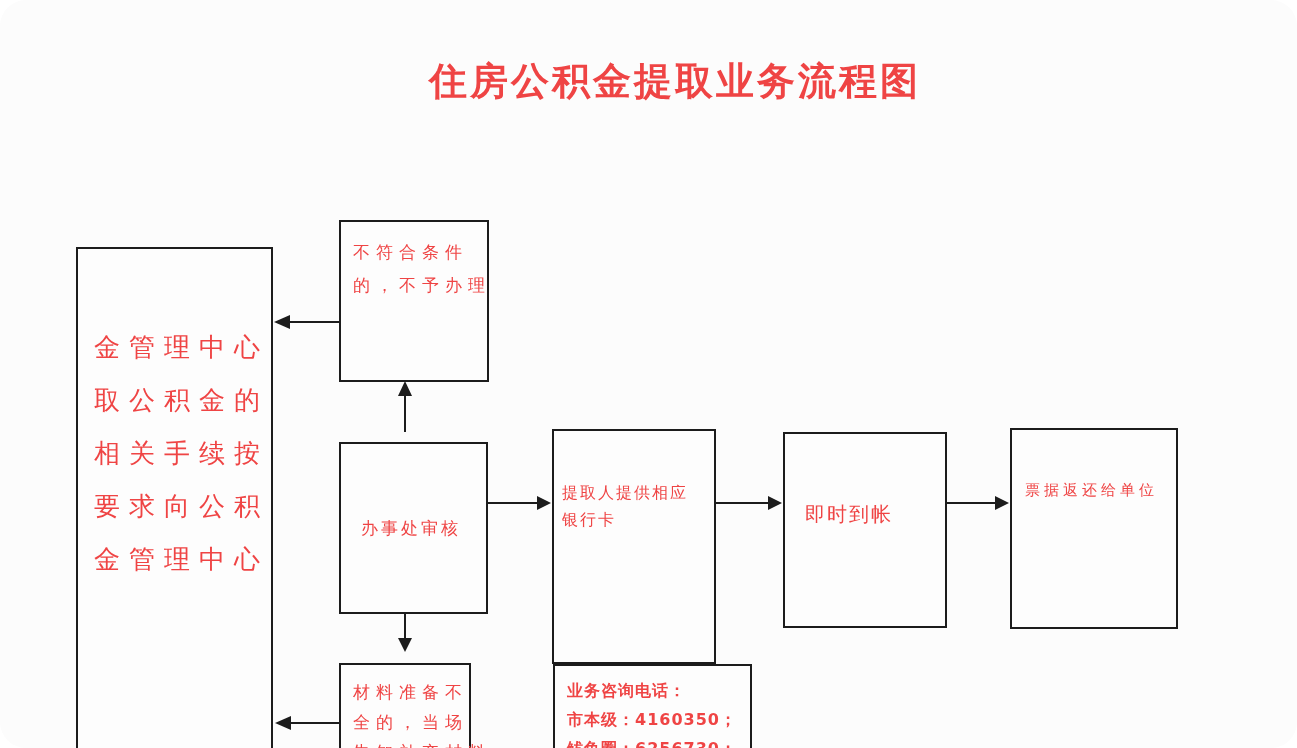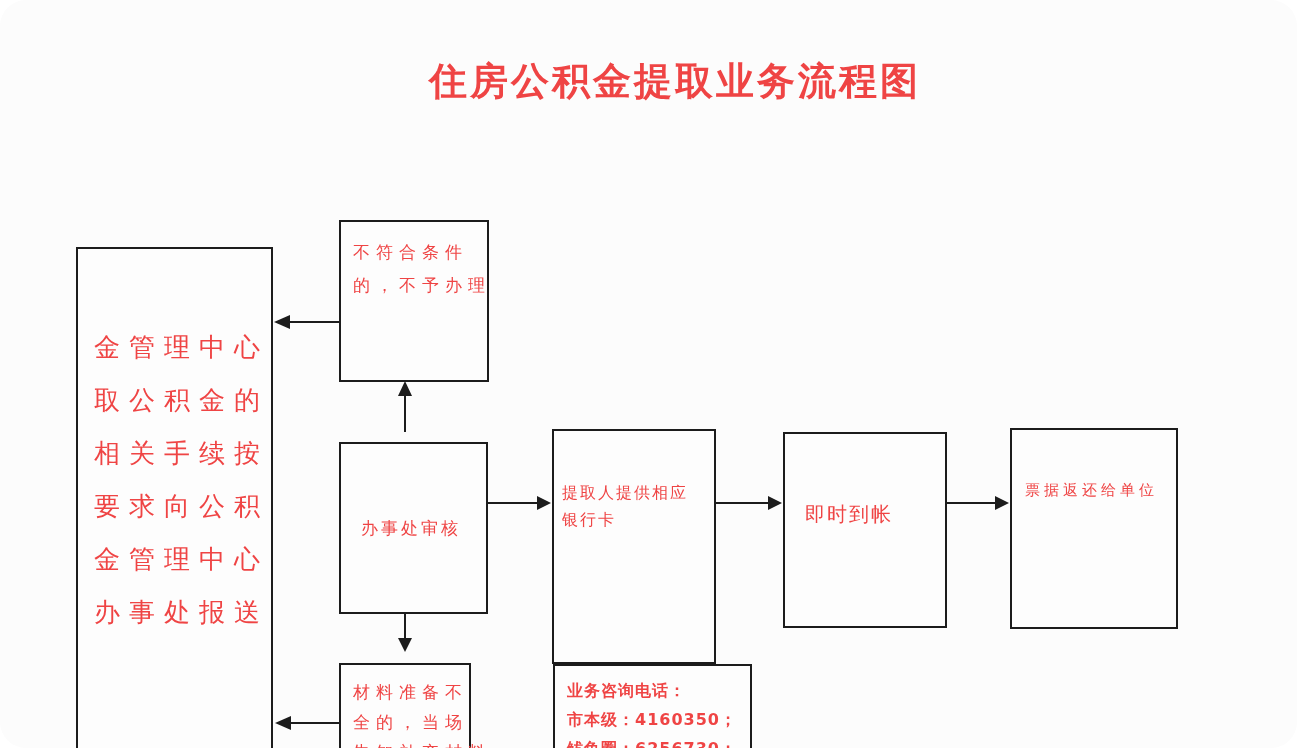--- a/index.html
+++ b/index.html
@@ -85,21 +85,20 @@
   </svg>
 
   <div class="title">住房公积金提取业务流程图</div>
 
   <div class="box" id="box-applicant">
     <div class="tline">金管理中心</div>
     <div class="tline">取公积金的</div>
     <div class="tline">相关手续按</div>
     <div class="tline">要求向公积</div>
     <div class="tline">金管理中心</div>
-    <div class="tline">办事处报送</div>
   </div>
 
   <div class="box" id="box-reject">
     <div class="tline">不符合条件</div>
     <div class="tline">的，不予办理</div>
   </div>
 
   <div class="box" id="box-review">
     <span class="tline">办事处审核</span>
   </div>

